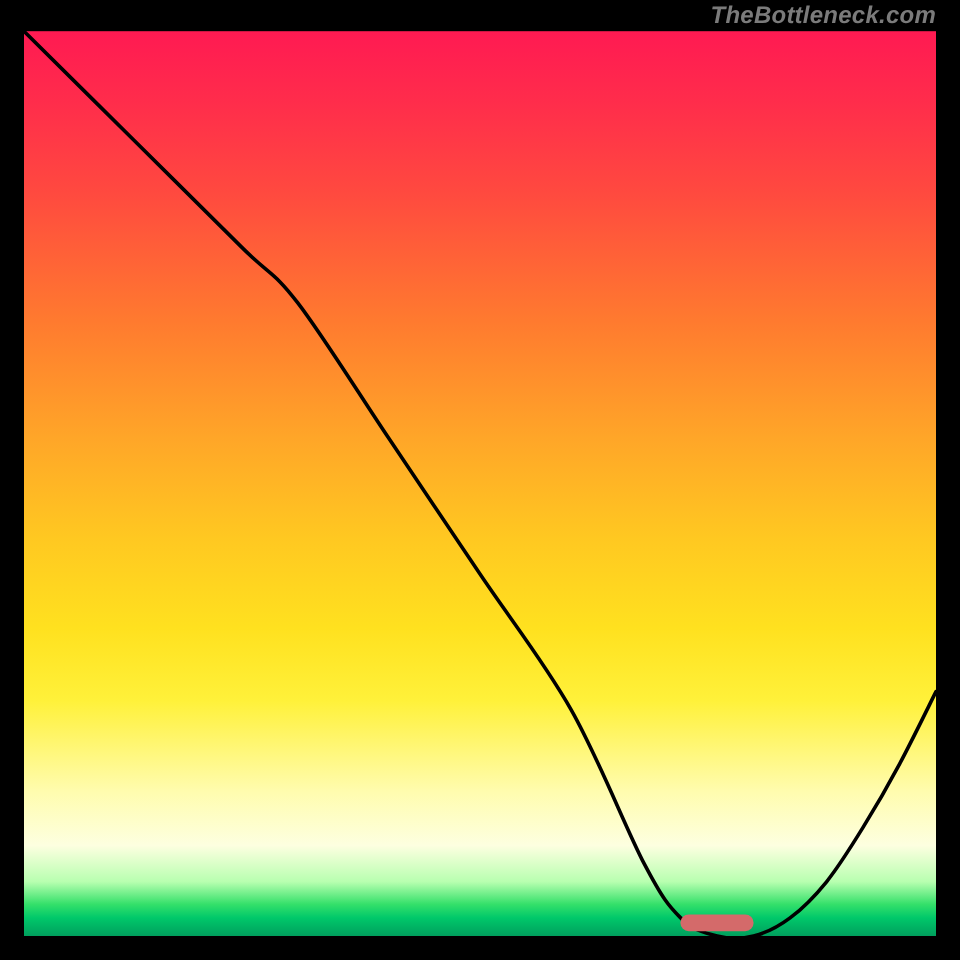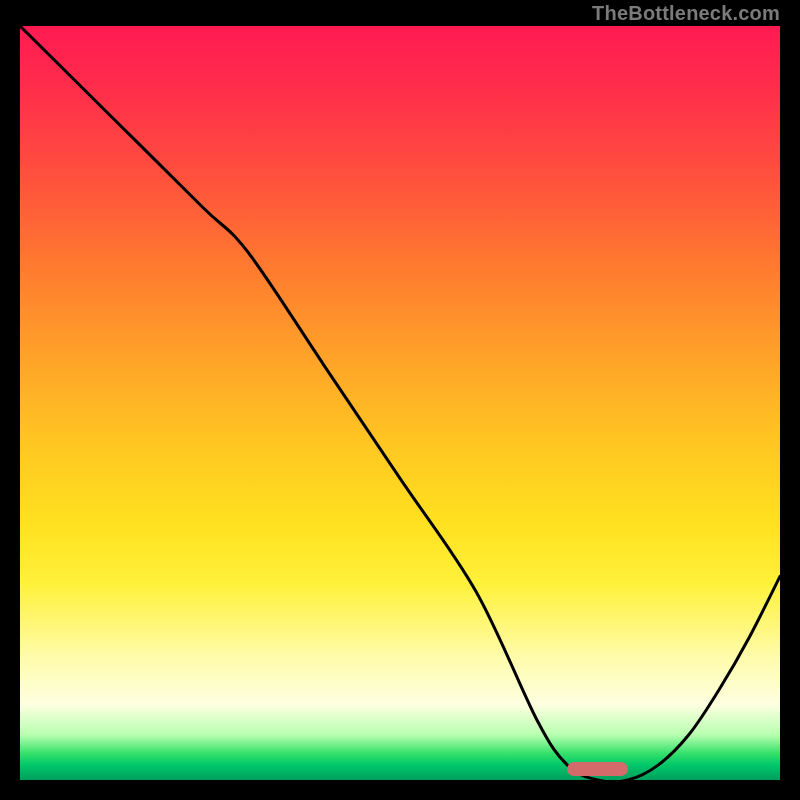--- a/index.html
+++ b/index.html
@@ -11,20 +11,21 @@
     overflow: hidden;
     font-family: Arial, Helvetica, sans-serif;
   }
   .frame {
     position: absolute;
     left: 0;
     top: 0;
     width: 800px;
     height: 643px;
     background: #000;
+    font-style: italic;
   }
   .plot-area {
     position: absolute;
     left: 20px;
     top: 26px;
     width: 760px;
     height: 754px;
     
     background: linear-gradient(
       to bottom,

